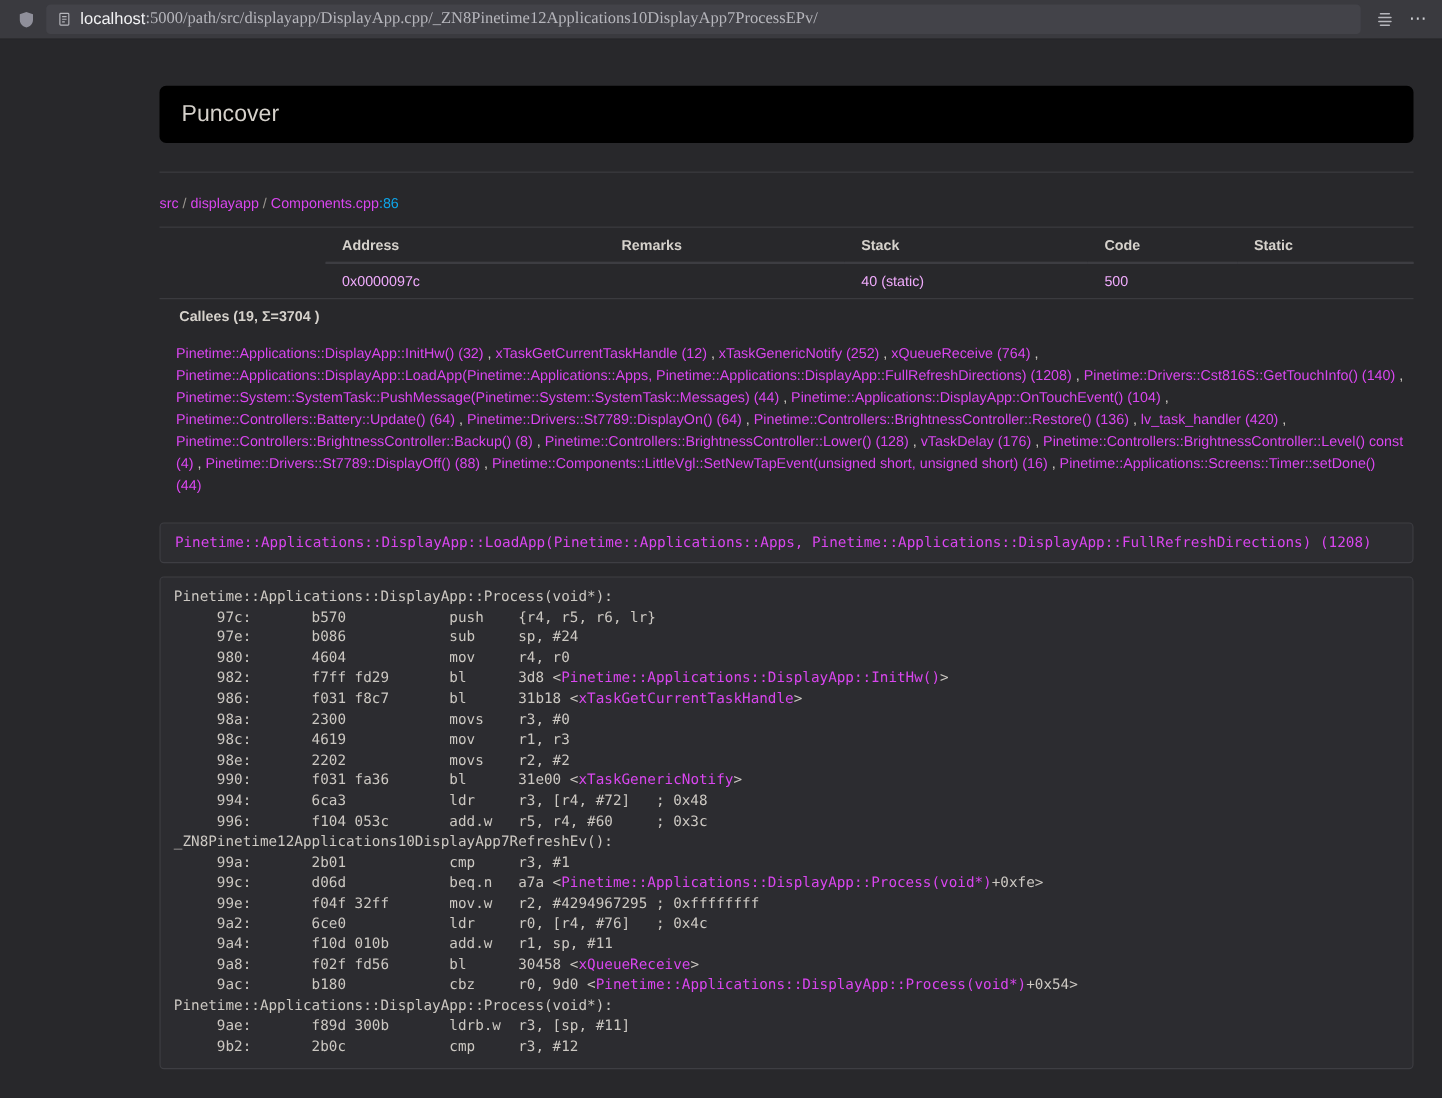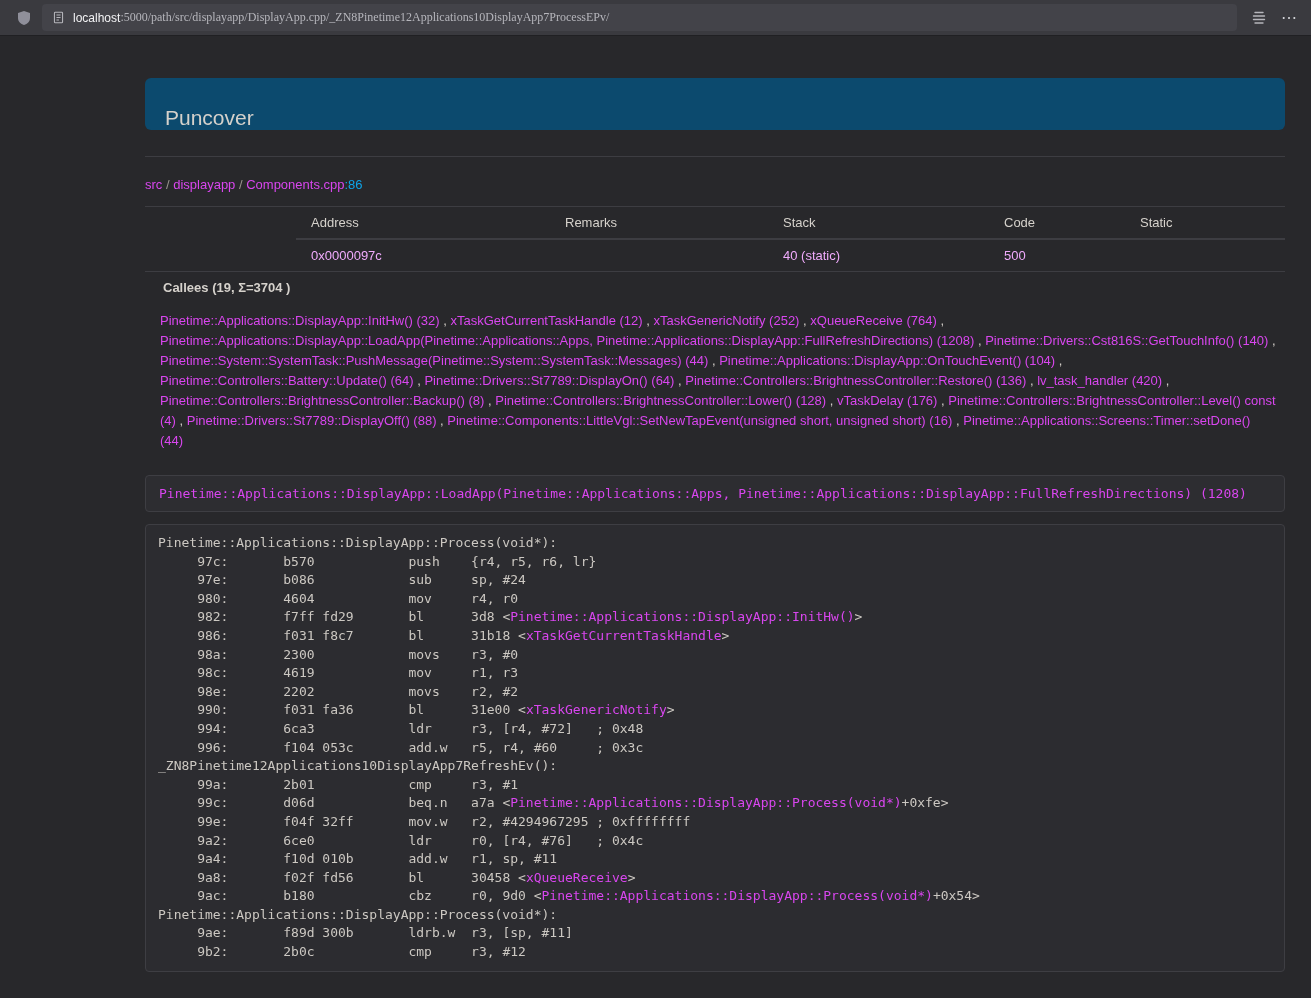--- a/index.html
+++ b/index.html
@@ -13,33 +13,33 @@
 
   
   .toolbar {
     height: 35px; background: #3a3a3f; border-bottom: 1px solid #202023;
     display: flex; align-items: center;
   }
   .tb-shield { margin-left: 16px; display: inline-flex; }
   .urlbar {
     flex: 1; margin: 0 14px 0 10px; height: 27px; background: #434349;
     border-radius: 4px; display: flex; align-items: center; padding: 0 10px;
-    font-size: 12px; overflow: hidden; white-space: nowrap;
+    font-size: 15px; overflow: hidden; white-space: nowrap;
   }
   .urlbar .page-ic { margin-right: 8px; display: inline-flex; flex: none; }
   .url-host { color: #f3f3f5; }
   .url-rest { color: #b6b6bc; font-family: Liberation Serif, serif; }
   .tb-reader { display: inline-flex; margin-right: 14px; }
   .tb-dots { color: #cfd0d4; font-size: 16px; margin-right: 14px; line-height: 1; }
 
   
   .content { margin-left: 145px; width: 1140px; }
   .jumbotron {
-    margin-top: 42px; height: 52px; background: #0c4a6e; border-radius: 6px;
-    display: flex; align-items: flex-end; padding: 0 20px; box-sizing: border-box;
+    margin-top: 42px; height: 52px; background: #000000; border-radius: 6px;
+    display: flex; align-items: center; padding: 0 20px; box-sizing: border-box;
   }
   .title { font-size: 21px; color: #d5d1cb; }
   hr.rule { border: 0; border-top: 1px solid #3d3d42; margin: 26px 0 0 0; }
 
   .breadcrumb { margin-top: 20px; font-size: 13px; }
   .breadcrumb .sep { color: #99958f; }
   .breadcrumb .suffix { color: #0ea5e9; }
 
   
   .ftable { margin-top: 14px; border-top: 1px solid #3d3d42; font-size: 13px; line-height: 15px; }
@@ -48,21 +48,21 @@
   .flabel {
     width: 151px; flex: none; box-sizing: border-box;
     font-weight: bold; color: #d6d2cc; padding: 8px 0 8px 18px; white-space: nowrap;
   }
   .fvalue { flex: 1; padding: 8px 8px 8px 15px; color: #d1cdc7; }
   .fvalue.nopad { padding: 0; }
   .fn-icon { display: inline-block; vertical-align: -2px; margin-right: 7px; }
 
   table.addr { width: 100%; border-collapse: collapse; font-size: 13px; }
   table.addr th {
-    text-align: left; font-weight: normal; color: #d6d2cc;
+    text-align: left; font-weight: bold; color: #d6d2cc;
     padding: 8px 8px 8px 15px; border-bottom: 2px solid #3d3d42;
   }
   table.addr td { padding: 8px 8px 8px 15px; color: #f0abfc; }
 
   .callees { line-height: 20px; }
 
   
   .panel {
     margin-top: 16px; border: 1px solid #3e3e43; border-radius: 4px;
     background: #2d2d31; padding: 10px 13px;

